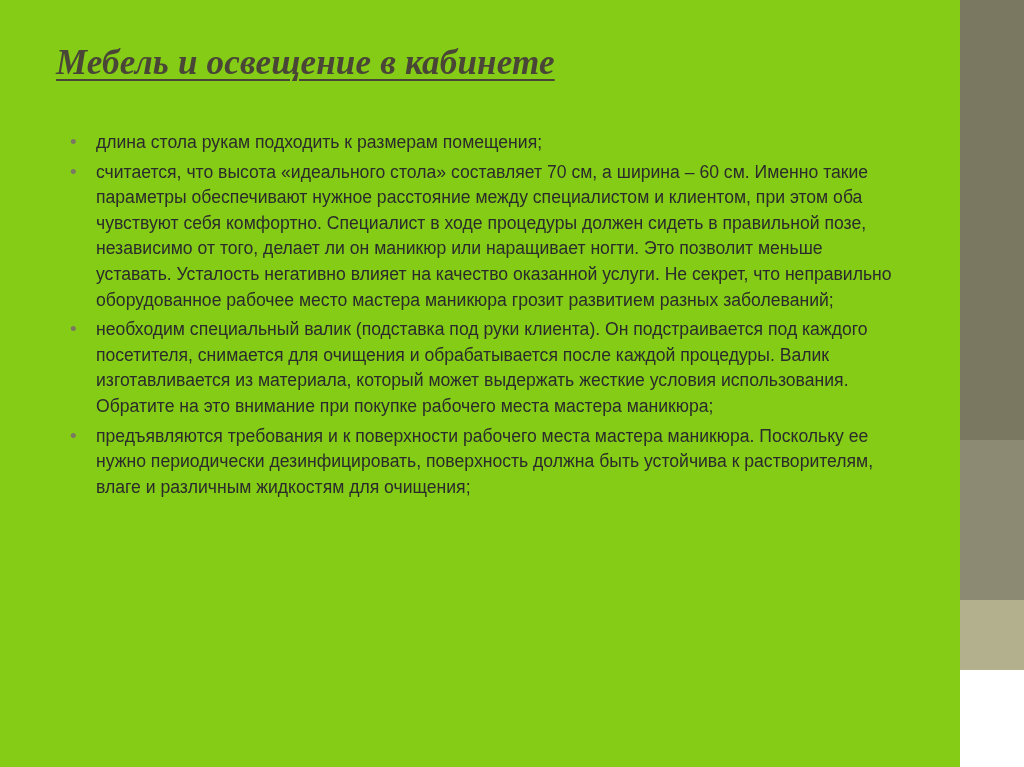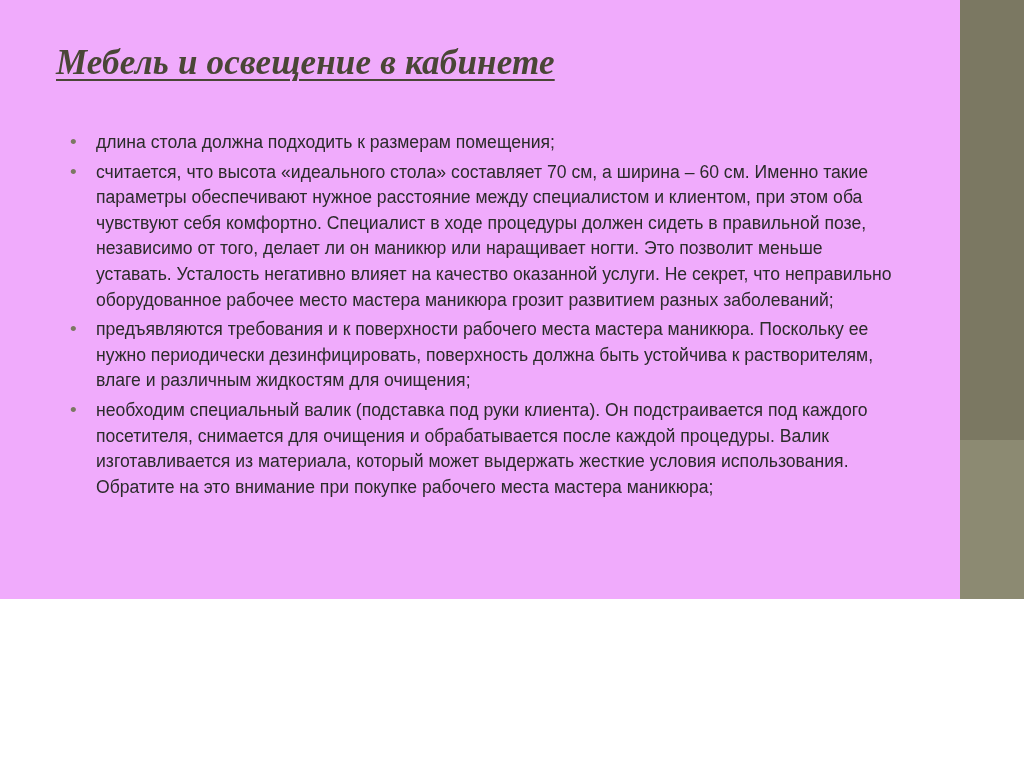--- a/index.html
+++ b/index.html
@@ -3,22 +3,22 @@
 <meta charset="utf-8">
 <style>
   html, body {
     margin: 0;
     padding: 0;
     background: #ffffff;
   }
   #slide {
     position: relative;
     width: 1024px;
-    height: 599px;
-    background: #f0abfc;
+    height: 767px;
+    background: #84cc16;
     overflow: hidden;
     font-family: "Liberation Sans", sans-serif;
   }
   
   .right-strip {
     position: absolute;
     right: 0;
     width: 64px;
   }
   .strip-a { top: 0;   height: 440px; background: #7b7862; }
@@ -80,20 +80,20 @@
 
   <div class="right-strip strip-a"></div>
   <div class="right-strip strip-b"></div>
   <div class="right-strip strip-c"></div>
   <div class="right-strip strip-d"></div>
 
   <div class="title">Мебель и освещение  в кабинете</div>
 
   <div class="content">
     <ul class="bullets">
-      <li>длина стола должна подходить к размерам помещения;</li>
+      <li>длина стола рукам подходить к размерам помещения;</li>
       <li>считается, что высота «идеального стола» составляет 70 см, а ширина – 60 см. Именно такие параметры обеспечивают нужное расстояние между специалистом и клиентом, при этом оба чувствуют себя комфортно. Специалист в ходе процедуры должен сидеть в правильной позе, независимо от того, делает ли он маникюр или наращивает ногти. Это позволит меньше уставать. Усталость негативно влияет на качество оказанной услуги. Не секрет, что неправильно оборудованное рабочее место мастера маникюра грозит развитием разных заболеваний;</li>
+      <li>необходим специальный валик (подставка под руки клиента). Он подстраивается под каждого посетителя, снимается для очищения и обрабатывается после каждой процедуры. Валик изготавливается из материала, который может выдержать жесткие условия использования. Обратите на это внимание при покупке рабочего места мастера маникюра;</li>
       <li>предъявляются требования и к поверхности рабочего места мастера маникюра. Поскольку ее нужно периодически дезинфицировать, поверхность должна быть устойчива к растворителям, влаге и различным жидкостям для очищения;</li>
-      <li>необходим специальный валик (подставка под руки клиента). Он подстраивается под каждого посетителя, снимается для очищения и обрабатывается после каждой процедуры. Валик изготавливается из материала, который может выдержать жесткие условия использования. Обратите на это внимание при покупке рабочего места мастера маникюра;</li>
     </ul>
   </div>
 
 </div>
 
 </body></html>

